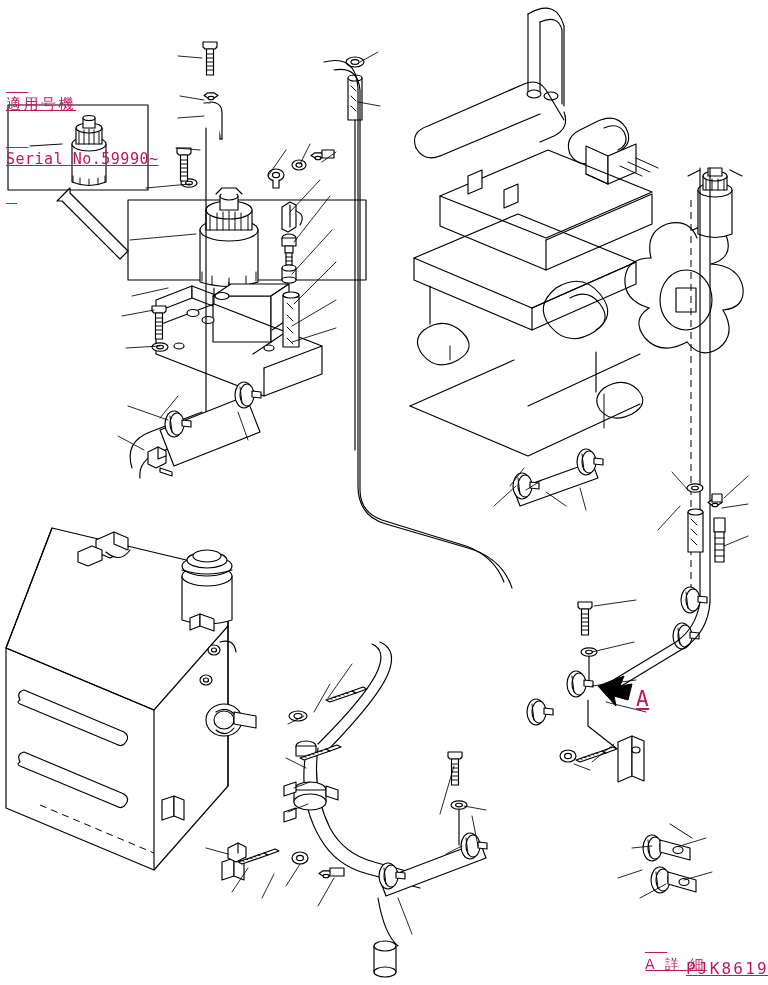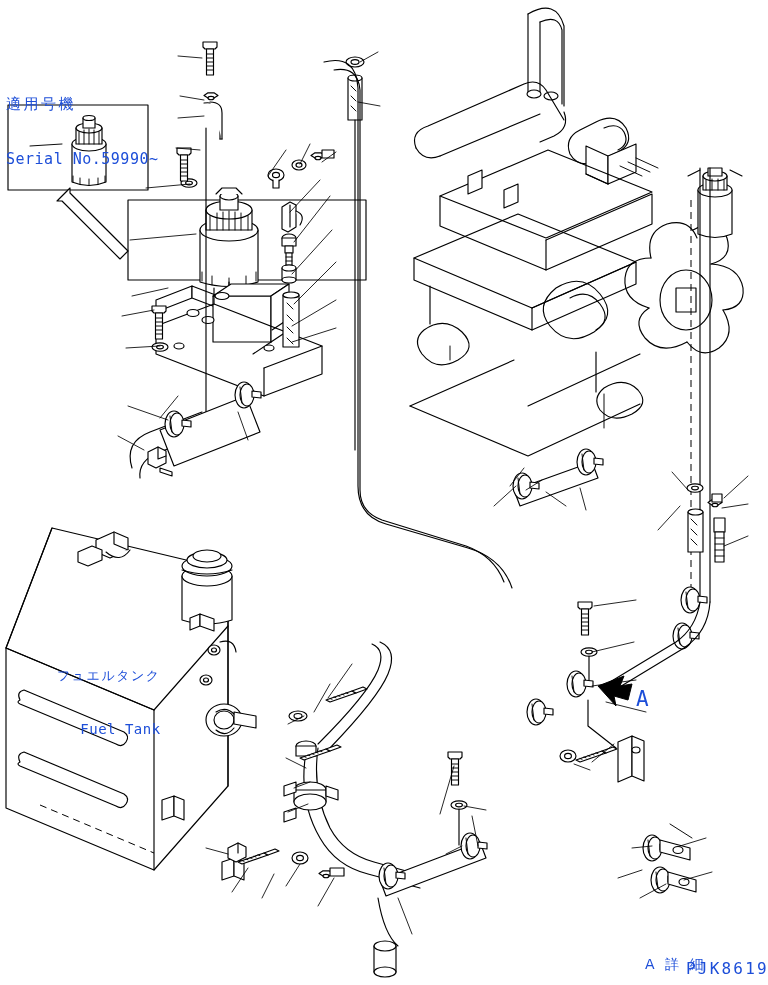--- a/index.html
+++ b/index.html
@@ -11,24 +11,25 @@
   #sheet{
     position:relative;
     width:768px;
     height:985px;
     background:#ffffff;
     overflow:hidden;
   }
   #art{position:absolute;left:0;top:0;width:768px;height:985px;}
   .lbl{
     position:absolute;
-    color:#1d4ed8;
+    color:#be185d;
     white-space:pre;
     line-height:1.18;
     letter-spacing:0.5px;
+    text-decoration:underline;
   }
   .jp{font-family:"DejaVu Sans",sans-serif;letter-spacing:2.5px;}
   .en{font-family:"DejaVu Sans Mono","Liberation Mono",monospace;letter-spacing:0.5px;text-align:right;}
   #lbl-serial{left:6px;top:58px;}
   #lbl-serial .jp{font-size:15px;}
   #lbl-serial .en{font-size:15px;}
   #lbl-engine{left:395px;top:182px;text-align:left;}
   #lbl-engine .jp{font-size:13px;letter-spacing:1.5px;}
   #lbl-engine .en{font-size:14px;}
   #lbl-tank{left:57px;top:630px;}
@@ -549,24 +550,20 @@
     </g>
 
   </svg>
 
   <div class="lbl" id="lbl-serial">
     <div class="jp">適用号機</div>
     <div class="en">Serial No.59990~</div>
   </div>
 
 
-  <div class="lbl" id="lbl-tank">
-    <div class="jp">フュエルタンク</div>
-    <div class="en">Fuel Tank</div>
-  </div>
 
   <div class="lbl" id="lbl-detail">
     <div class="jp">A 詳 細</div>
     
   </div>
 
   <div class="lbl" id="lbl-arrowA">A</div>
 
   <div class="lbl" id="lbl-dwg">PJK8619</div>
 

